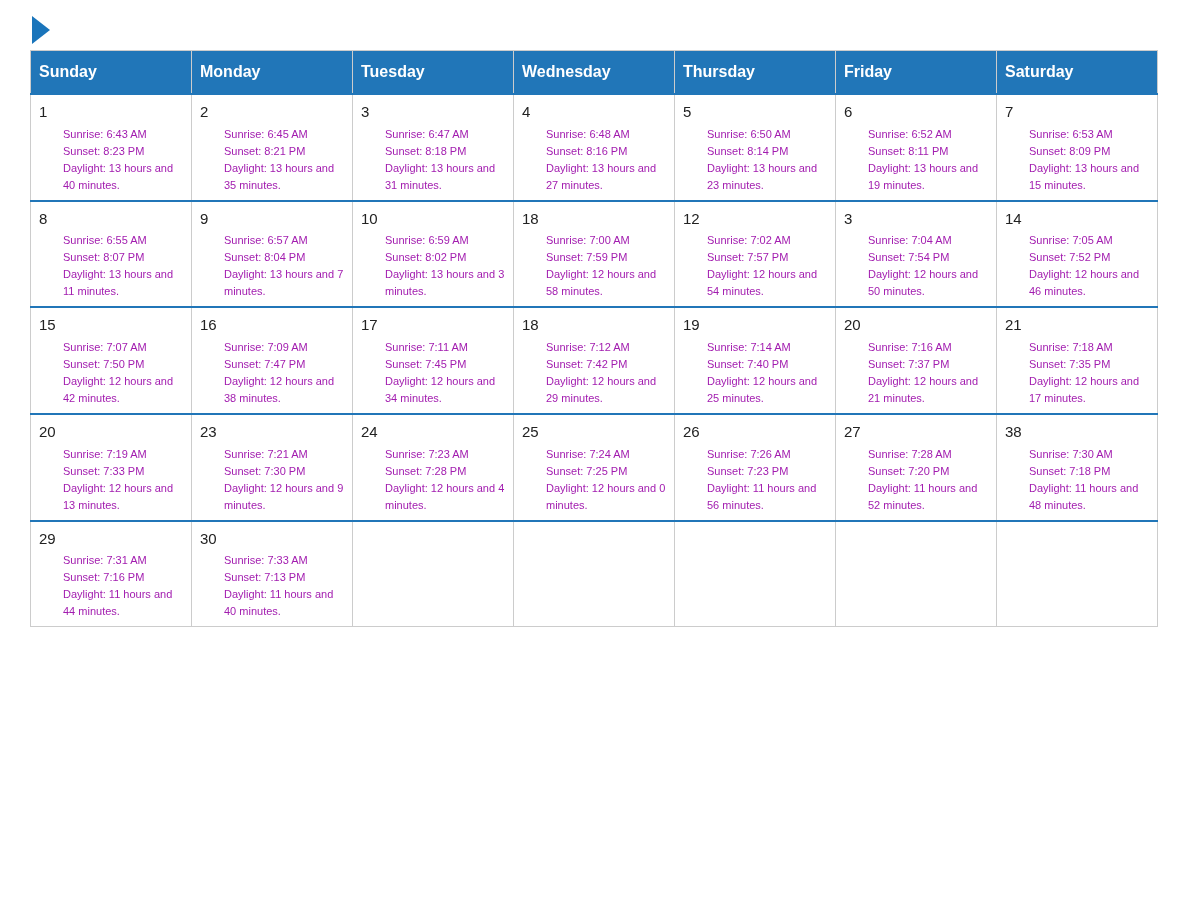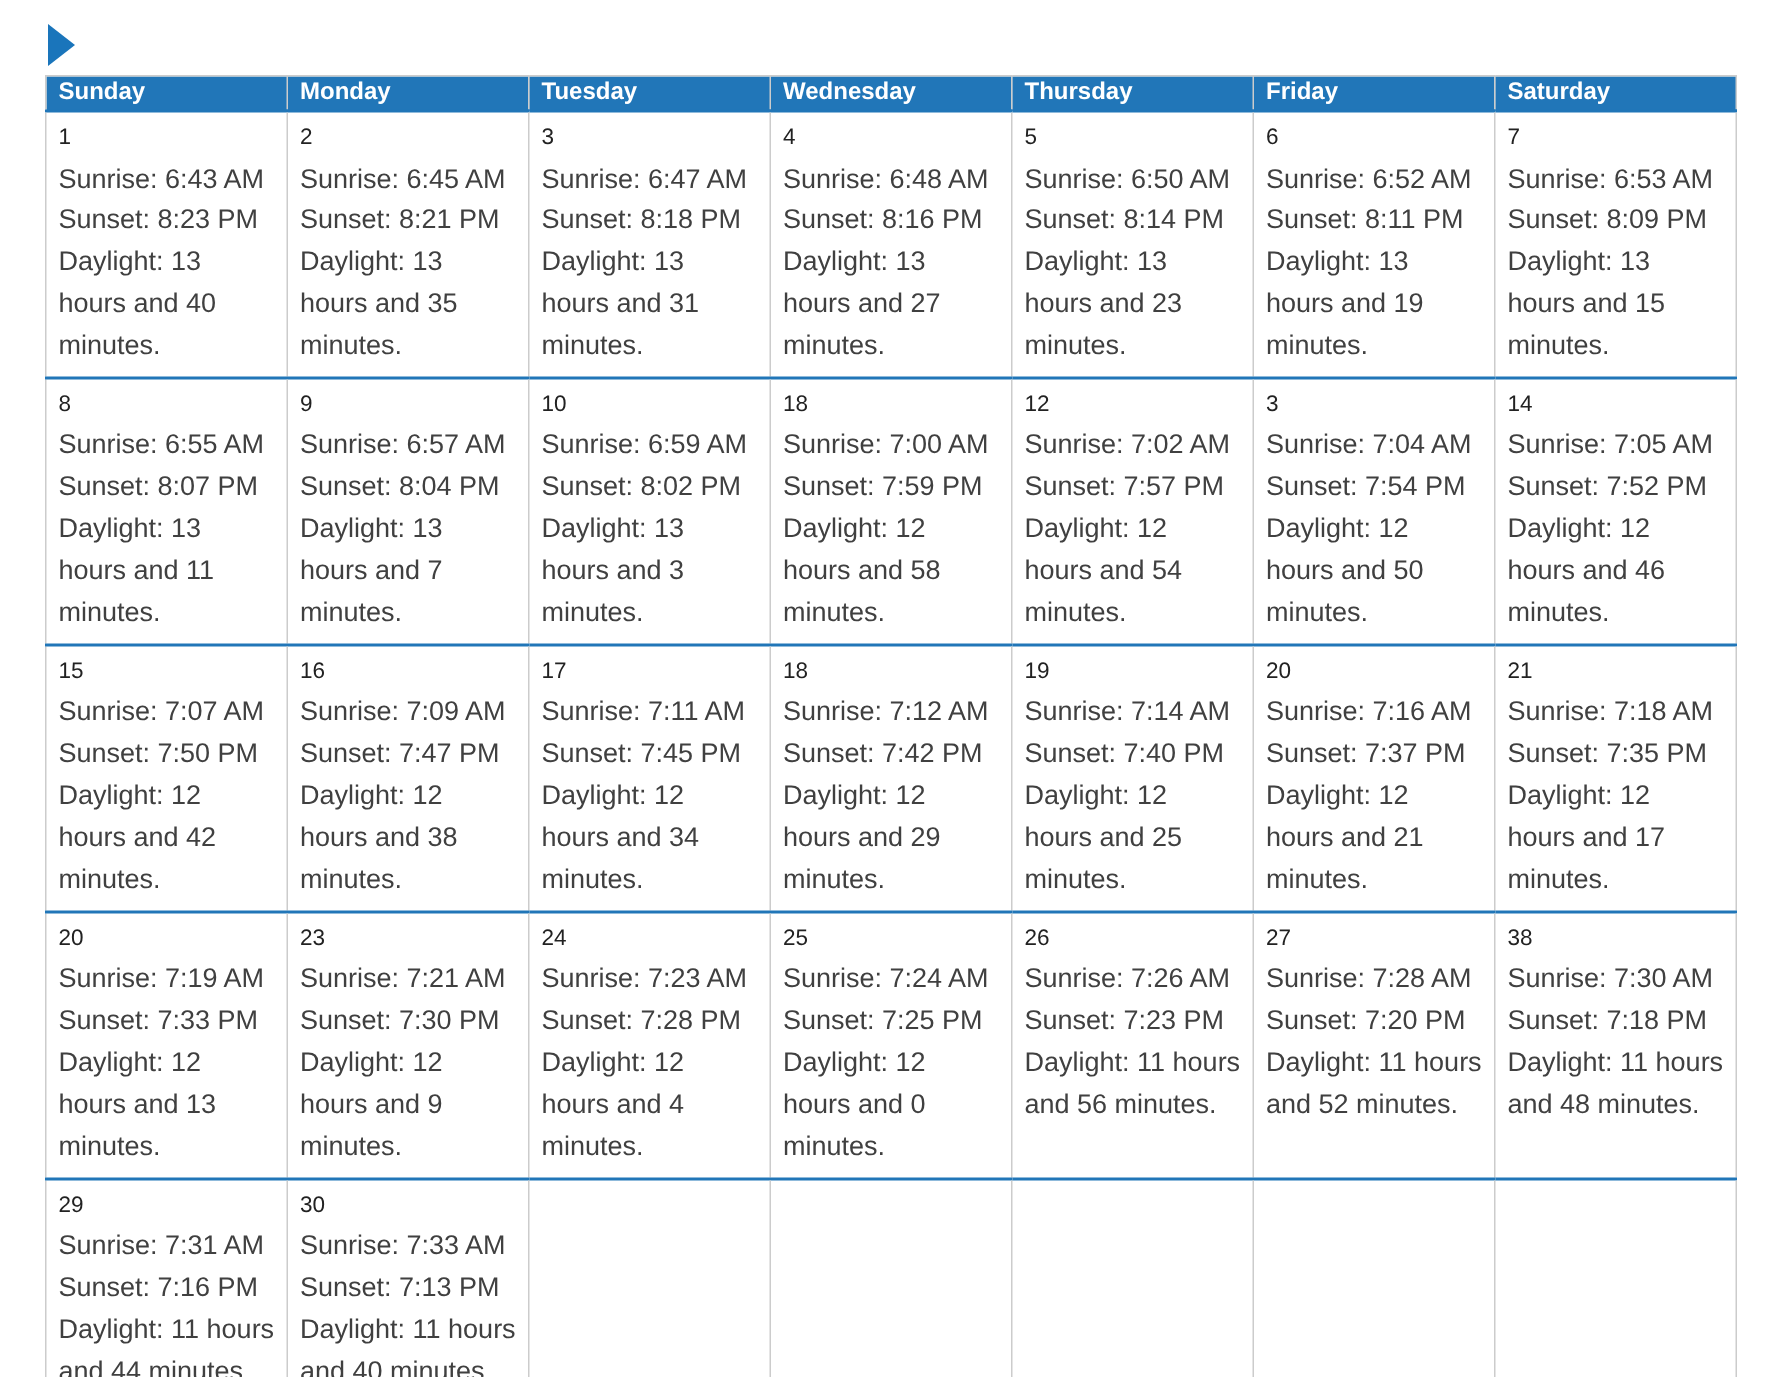--- a/index.html
+++ b/index.html
@@ -63,21 +63,21 @@
     .calendar {
       width: 100%;
       border-collapse: collapse;
       margin-top: 8px;
     }
     .calendar th {
       background-color: #2176b8;
       color: #fff;
       font-size: 16px;
       font-weight: bold;
-      padding: 2px 8px;
+      padding: 12px 8px;
       text-align: left;
       border: 1px solid #ccc;
     }
     .calendar td {
       vertical-align: top;
       padding: 6px 8px;
       border: 1px solid #ccc;
       width: 14.28%;
       min-height: 90px;
       font-size: 13px;
@@ -88,23 +88,24 @@
       border-top: 2px solid #2176b8;
     }
     .day-number {
       font-size: 15px;
       font-weight: normal;
       color: #222;
       display: block;
       margin-bottom: 2px;
     }
     .day-info {
-      font-size: 18px;
-      color: #404040;
+      font-size: 11px;
+      color: #a21caf;
       line-height: 1.55;
+      margin-left: 24px;
     }
     .empty-cell {
       background: #fff;
     }
   </style>
 </head>
 <body>
 
 <div class="header-row">
   <div class="logo">

